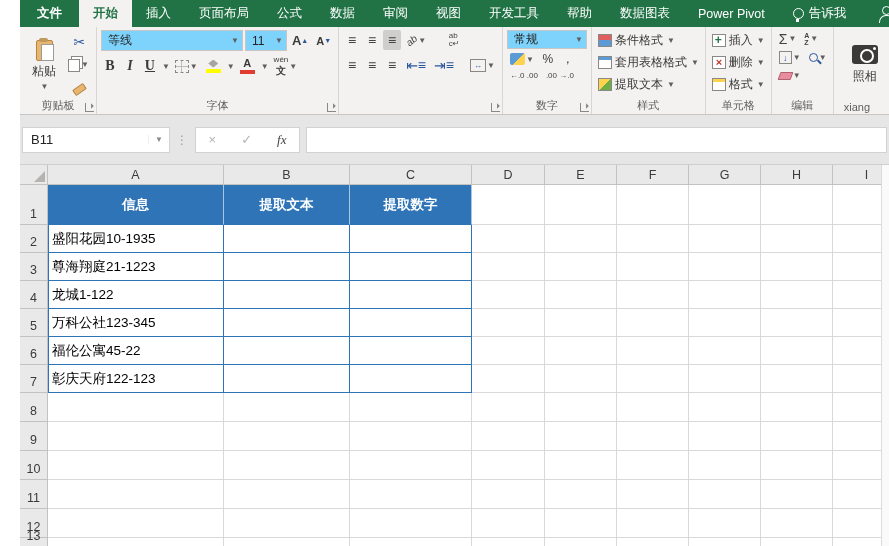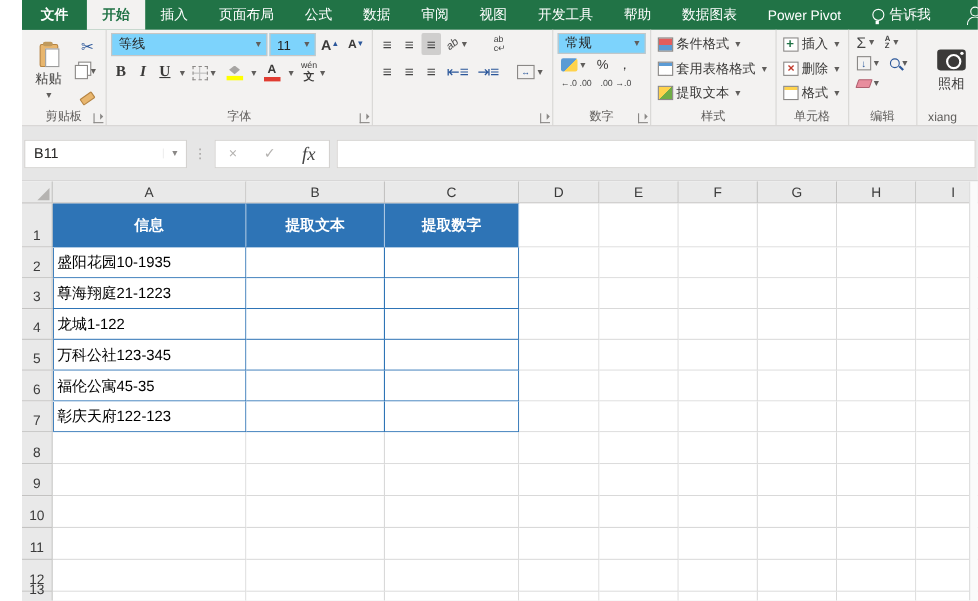--- a/index.html
+++ b/index.html
@@ -89,21 +89,21 @@
   .ic-camera:before { content:""; position:absolute; left:8px; top:4px; width:10px; height:10px; border:2px solid #fff; border-radius:50%; }
   .ic-camera:after { content:""; position:absolute; right:2px; top:2px; width:3px; height:3px; background:#fff; border-radius:50%; }
 
   
   #fbar { height:50px; background:#e6e6e6; display:flex; align-items:center; padding:0 2px; gap:6px; border-bottom:1px solid #d0cece;justify-content:flex-end; }
   #namebox { width:148px; height:26px; background:#fff; border:1px solid #d4d2d0; display:flex; align-items:center; padding-left:8px; color:#252423; font-size:13px; }
   #namebox .caret { margin-left:auto; padding:0 6px; border-left:1px solid #eee; color:#8a8886; }
   .vdots { color:#a19f9d; letter-spacing:1px; }
   #fxbox { width:105px; height:26px; background:#fff; border:1px solid #d4d2d0; display:flex; align-items:center; justify-content:space-around; }
   #fxbox .dim { color:#b5b3b1; font-size:13px; }
-  #fxbox .fx { font-family:"Liberation Serif","DejaVu Serif",serif; font-style:italic; color:#444; font-size:17px; }
+  #fxbox .fx { font-family:"Liberation Serif","DejaVu Serif",serif; font-style:italic; color:#444; font-size:13px; }
   #finput { flex:1; height:26px; background:#fff; border:1px solid #d4d2d0; }
 
   
   #sheetwrap { position:relative; height:381px; background:#fff; }
   #sheet { display:grid; position:absolute; left:0; top:0; }
   .hdr { background:#e9e9e9; border-right:1px solid #c3c2c1; border-bottom:1px solid #c3c2c1; color:#3b3b3b; display:flex; align-items:center; justify-content:center; font-size:12.5px; }
   .rownum { justify-content:center; align-items:flex-end; padding-bottom:3px; }
   .corner { position:relative; }
   .corner:after { content:""; position:absolute; right:2px; bottom:2px; border-left:11px solid transparent; border-bottom:11px solid #b5b3b1; }
   .cell { border-right:1px solid #d9d9d9; border-bottom:1px solid #d9d9d9; background:#fff; display:flex; align-items:center; font-size:13.5px; color:#000; overflow:hidden; white-space:nowrap; }
@@ -467,21 +467,21 @@
         <div class="cell td lft left">万科公社123-345</div>
         <div class="cell td"></div>
         <div class="cell td"></div>
         <div class="cell"></div>
         <div class="cell"></div>
         <div class="cell"></div>
         <div class="cell"></div>
         <div class="cell"></div>
         <div class="cell"></div>
         <div class="hdr rownum">6</div>
-        <div class="cell td lft left">福伦公寓45-35</div>
+        <div class="cell td lft left">福伦公寓45-22</div>
         <div class="cell td"></div>
         <div class="cell td"></div>
         <div class="cell"></div>
         <div class="cell"></div>
         <div class="cell"></div>
         <div class="cell"></div>
         <div class="cell"></div>
         <div class="cell"></div>
         <div class="hdr rownum">7</div>
         <div class="cell td lft left">彰庆天府122-123</div>

